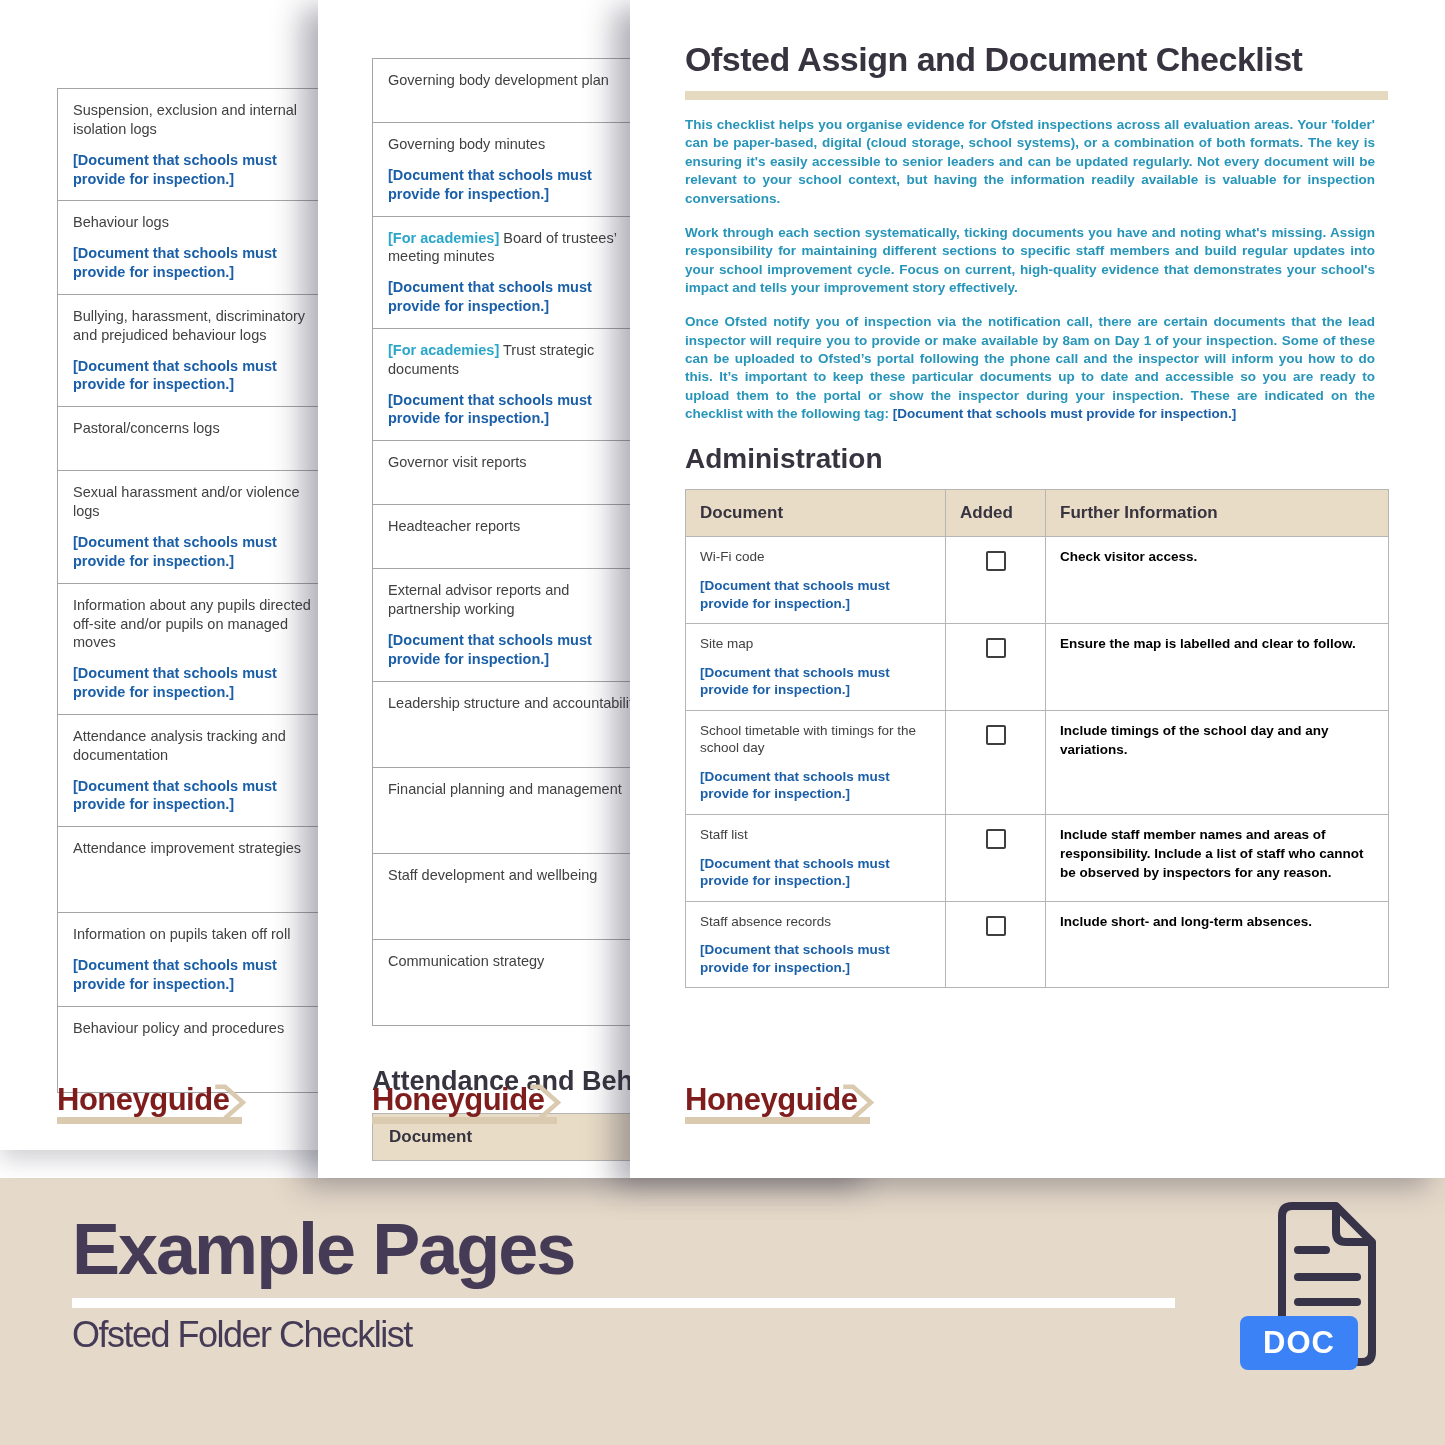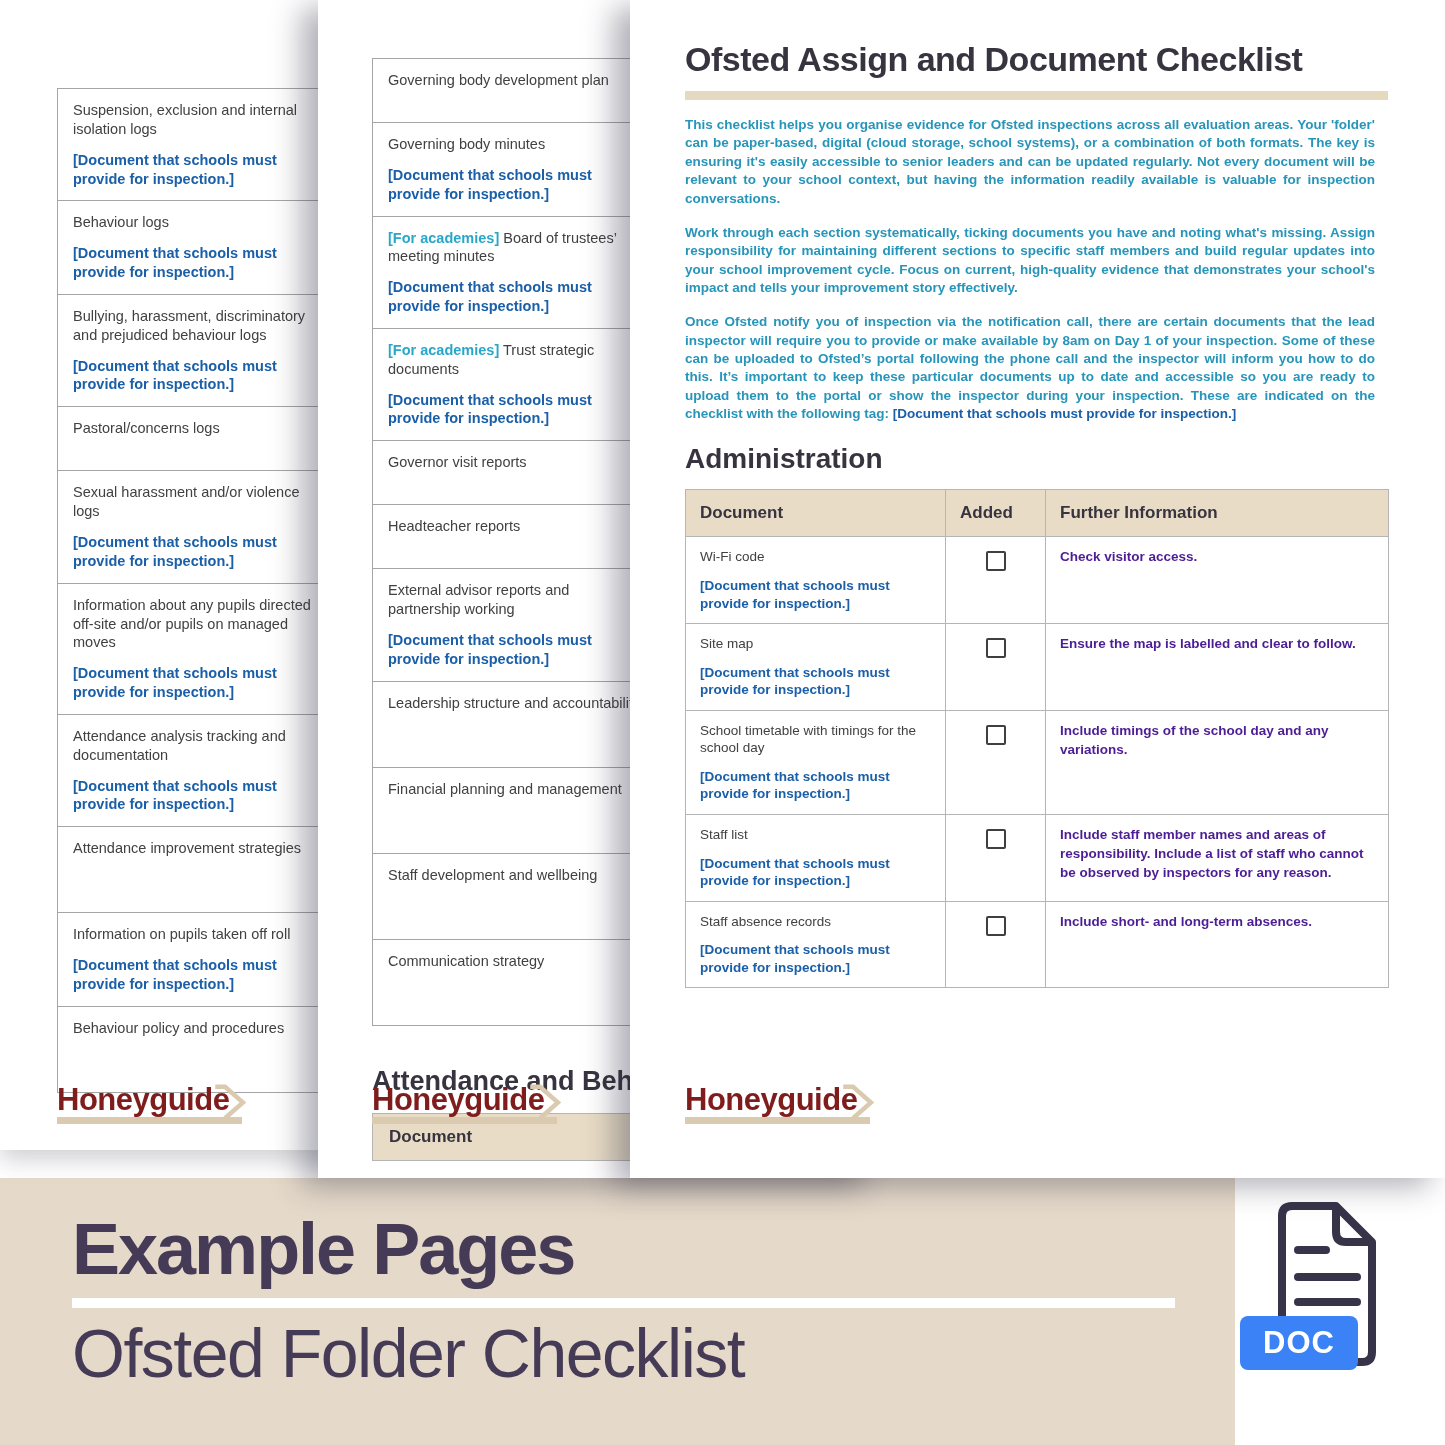--- a/index.html
+++ b/index.html
@@ -34,35 +34,35 @@
   .tag-inline { color:#1a5fa8; font-weight:bold; }
   .admin-heading { margin:20px 57px 0 55px; font-size:28px; font-weight:bold; color:#37343f; }
   table.admin { margin:14px 57px 0 55px; width:703px; border-collapse:collapse; table-layout:fixed; }
   table.admin col.c-doc { width:260px; } table.admin col.c-add { width:100px; } table.admin col.c-info { width:343px; }
   table.admin th { background:#e8dcc6; border:1px solid #b5b5b5; text-align:left; padding:13px 14px;
                    font-size:17px; color:#37343f; }
   table.admin td { border:1px solid #b5b5b5; vertical-align:top; padding:11px 14px; }
   table.admin .doc-title { font-size:13.5px; }
   table.admin .provide-tag { font-size:13.5px; margin-top:11px; }
   .checkbox { width:20px; height:20px; border:2px solid #3f3f3f; border-radius:2px; background:#fff; margin:3px auto 0; }
-  td.info-cell { color:#4c1d95; font-weight:bold; font-size:13.5px; line-height:1.4; }
+  td.info-cell { color:#000000; font-weight:bold; font-size:13.5px; line-height:1.4; }
 
   
   .hg-logo { position:absolute; top:1082px; display:flex; align-items:flex-start; height:46px; }
   .page-left .hg-logo { left:57px; } .page-middle .hg-logo { left:54px; } .page-right .hg-logo { left:55px; }
   .hg-logo::after { content:""; position:absolute; left:0; right:4px; bottom:4px; height:7px; background:#d9cab0; z-index:0; }
   .hg-text { position:relative; z-index:2; font-size:31px; font-weight:bold; letter-spacing:-.5px; color:#7f1d1d; }
   .hg-arrow { position:relative; z-index:1; margin-left:-16px; margin-top:1px; }
 
   
-  .banner { position:absolute; left:0; top:1178px; width:1235px; height:267px; background:#e5d9c9; }
+  .banner { position:absolute; left:0; top:1178px; width:1445px; height:267px; background:#e5d9c9; }
   .banner-title { position:absolute; left:72px; top:30px; font-size:72px; font-weight:bold;
                   letter-spacing:-2px; color:#453b56; }
   .banner-rule { position:absolute; left:72px; top:120px; width:1103px; height:10px; background:#ffffff; }
-  .banner-subtitle { position:absolute; left:72px; top:136px; font-size:68px; letter-spacing:-1.5px; color:#453b56; }
+  .banner-subtitle { position:absolute; left:72px; top:136px; font-size:36px; letter-spacing:-1.5px; color:#453b56; }
   .doc-icon { position:absolute; left:1240px; top:22px; width:152px; height:195px; }
   .doc-icon svg { position:absolute; left:20px; top:0; }
   .doc-badge { position:absolute; left:0; top:116px; width:118px; height:54px; background:#3b82f6;
                border-radius:8px; color:#ffffff; font-weight:bold; font-size:31px; letter-spacing:1px;
                display:flex; align-items:center; justify-content:center; }
 </style>
 </head>
 <body>
 
 <div class="canvas">

